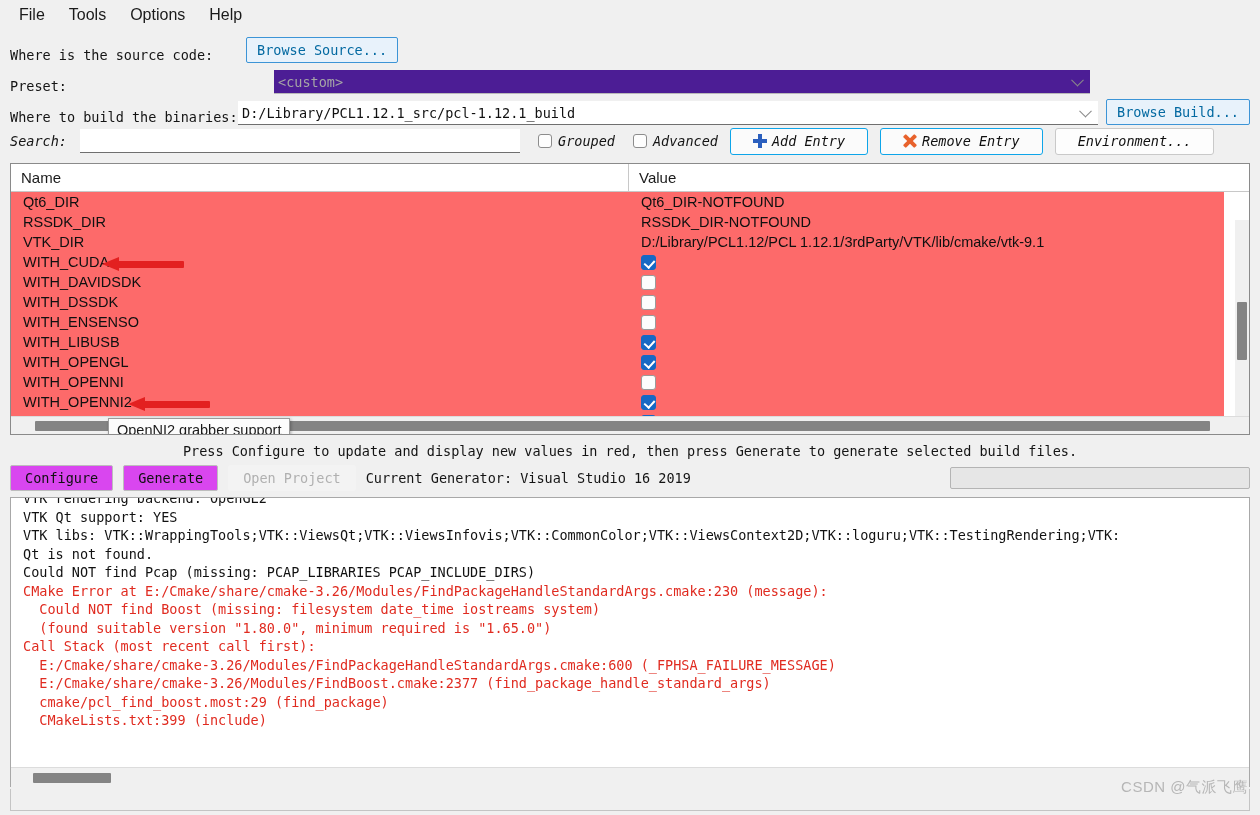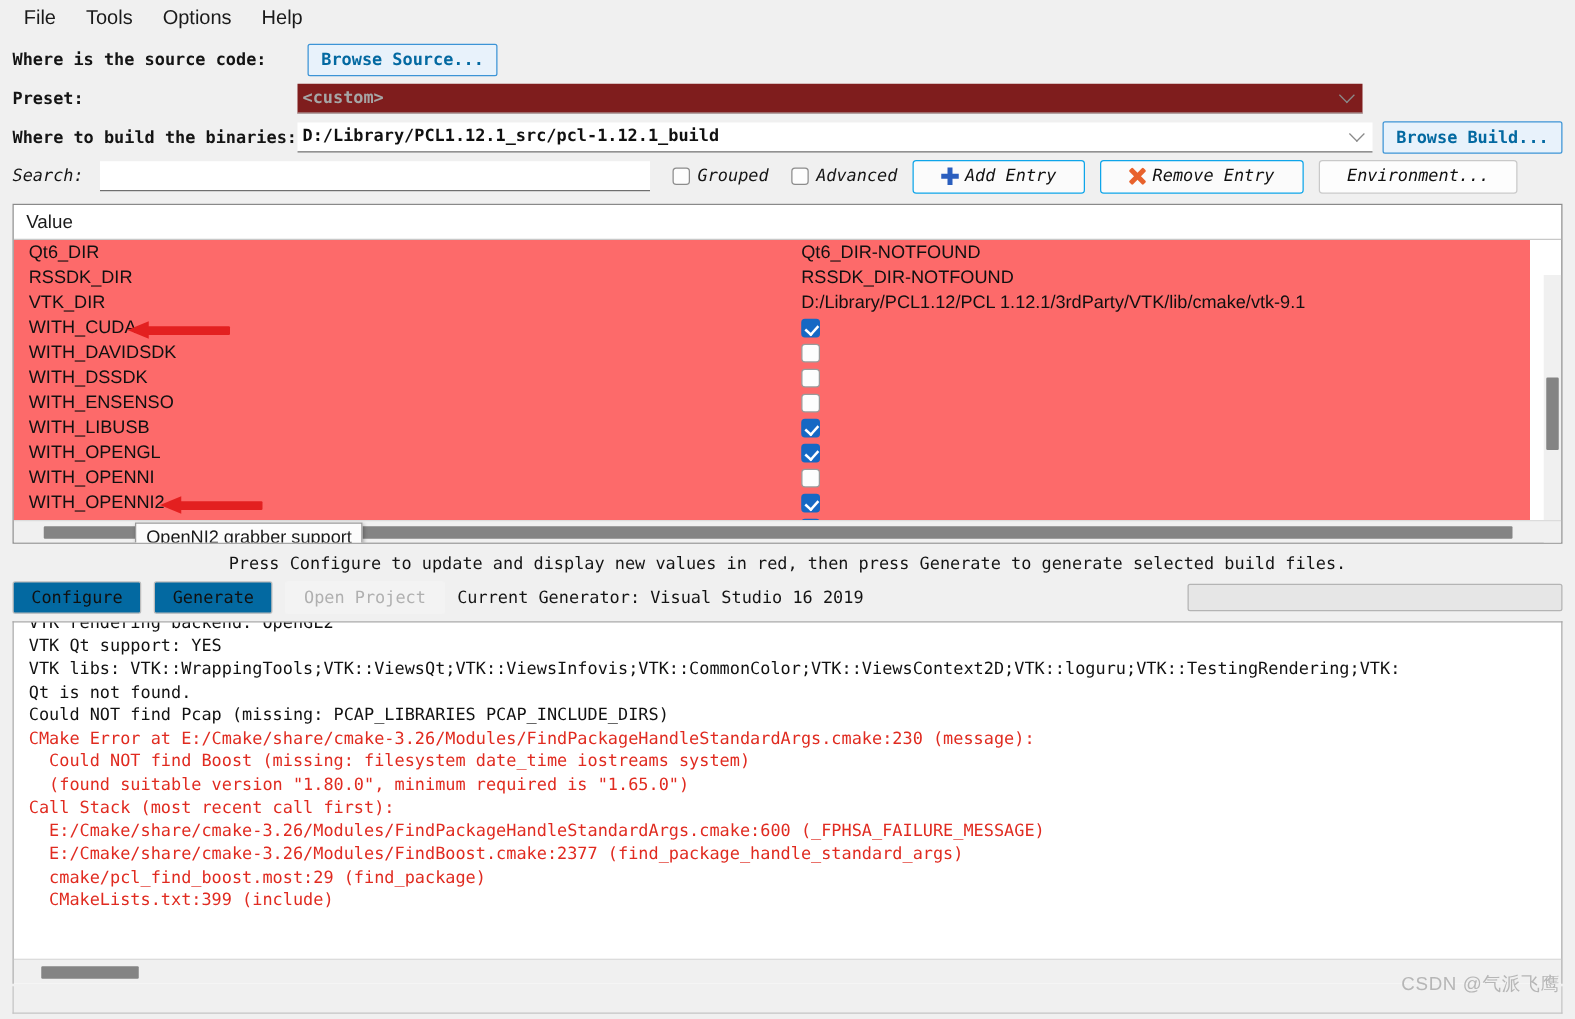--- a/index.html
+++ b/index.html
@@ -23,21 +23,21 @@
   .menu-item {
     font-size: 16px;
     color: #1a1a1a;
     padding: 2px 11px;
     font-family: "Liberation Sans", sans-serif;
     cursor: default;
   }
 
   
   .form-area { padding: 3px 10px 0 10px; }
-  .row { display: flex; align-items: center; height: 31px; font-weight: bold; }
+  .row { display: flex; align-items: flex-end; height: 31px; }
   .row-label {
     font-family: "DejaVu Sans Mono", monospace;
     font-size: 13.5px;
     color: #141414;
     width: 228px;
     flex: 0 0 228px;
     white-space: nowrap;
   }
   .field {
     flex: 1 1 auto;
@@ -48,21 +48,21 @@
     font-family: "DejaVu Sans Mono", monospace;
     font-size: 13.5px;
     color: #111;
     padding: 0 4px;
     display: flex;
     align-items: center;
     position: relative;
     overflow: hidden;
     white-space: nowrap;
   }
-  .field.combo { background: #7f1d1d; border-bottom: 1px solid #b9b9b9; }
+  .field.combo { background: #4c1d95; border-bottom: 1px solid #b9b9b9; margin-left: 36px; }
   .field.combo-solid { background: #ffffff; border-bottom: 1px solid #6f6f6f; }
   .field .placeholder { color: #a6a6a6; }
   .chev {
     position: absolute; right: 8px; top: 50%;
     width: 9px; height: 9px;
     border-right: 1.6px solid #8a8a8a;
     border-bottom: 1.6px solid #8a8a8a;
     transform: translateY(-70%) rotate(45deg);
   }
   .browse-btn {
@@ -264,21 +264,21 @@
   }
   .action-row {
     display: flex; align-items: center;
     padding: 0 10px;
     height: 30px;
     gap: 0;
   }
   .act-btn {
     height: 26px;
     padding: 0 14px;
-    background: #0369a1;
+    background: #d946ef;
     border: 1px solid #bdbdbd;
     border-radius: 2px;
     font-family: "DejaVu Sans Mono", monospace;
     font-size: 13.5px;
     color: #101010;
     cursor: pointer;
     display: flex; align-items: center;
     margin-right: 10px;
   }
   .act-btn.disabled { color: #b0b0b0; background: #f3f3f3; border-color: #f3f3f3; cursor: default; }
@@ -409,20 +409,21 @@
     </div>
 
     <div class="tool-btn" style="border-color:#c9c9c9;background:#fdfdfd">
       <span>Environment...</span>
     </div>
   </div>
 </div>
 
 <div class="table-wrap">
   <div class="thead">
+    <div class="th name">Name</div>
     <div class="th value">Value</div>
   </div>
 
   <div class="tbody">
     <div class="rows-bg"></div>
     <div id="rows-host">
         <div class="trow">
           <div class="td-name">Qt6_DIR</div>
           <div class="td-value">Qt6_DIR-NOTFOUND</div>
         </div>

